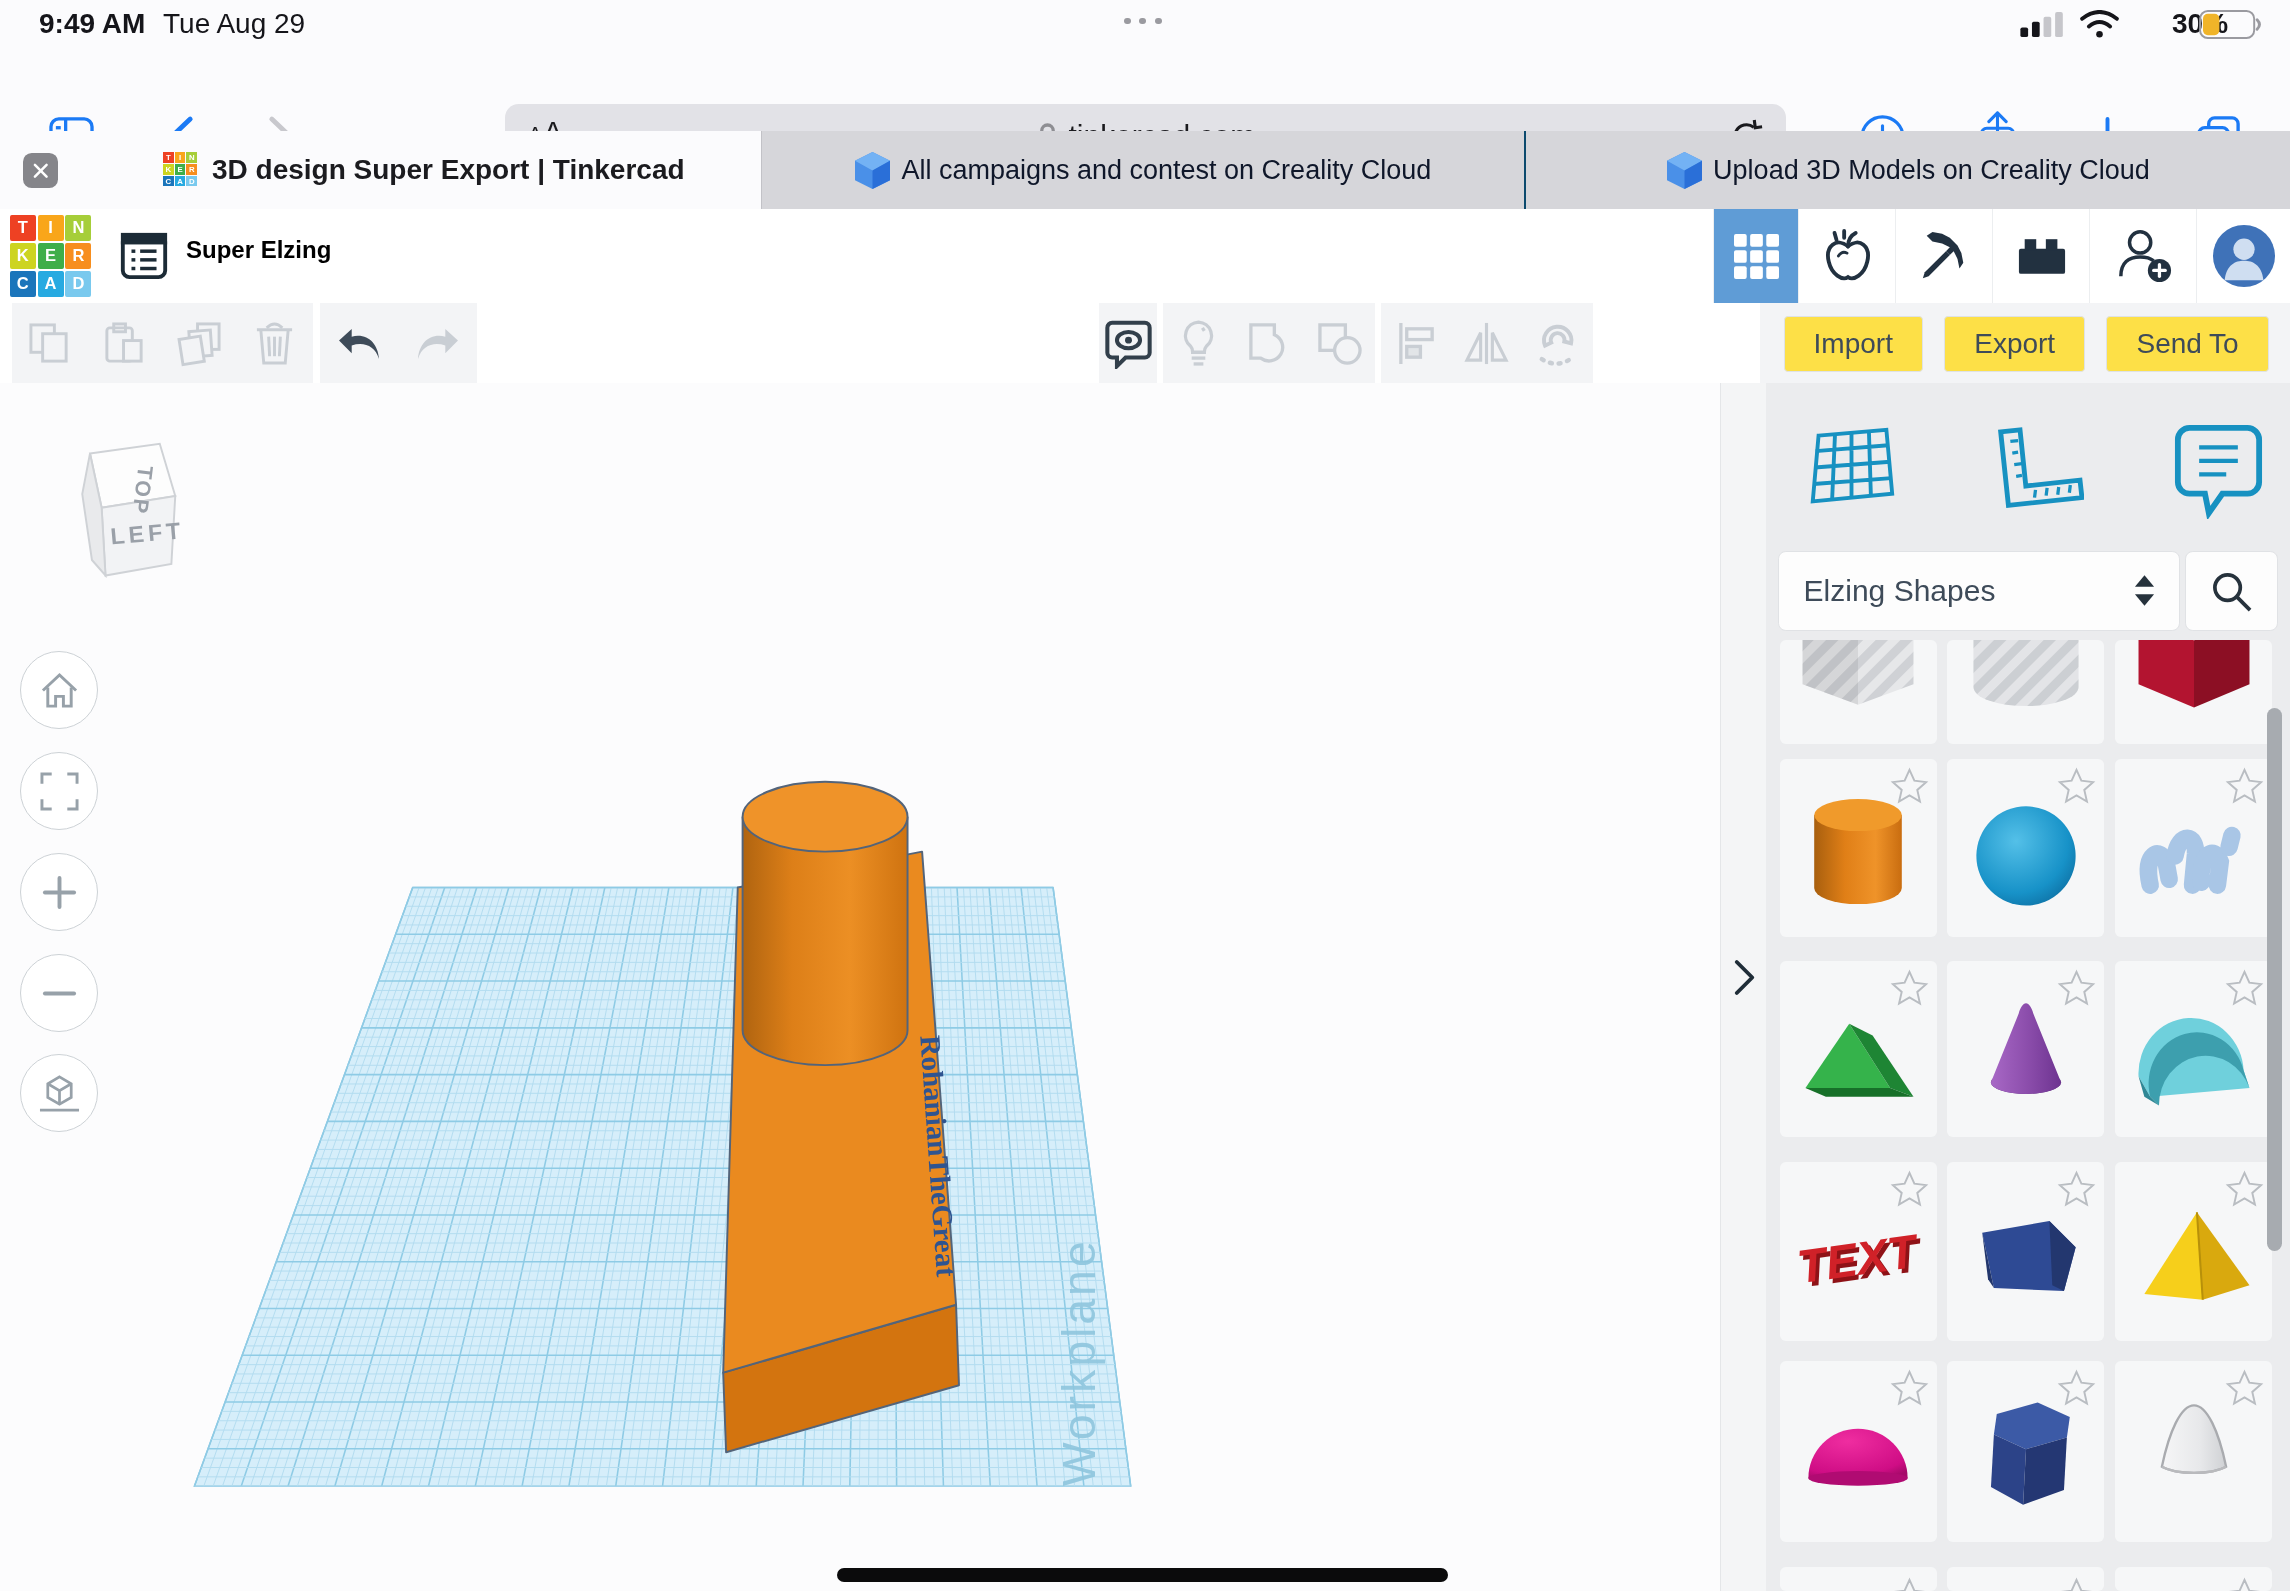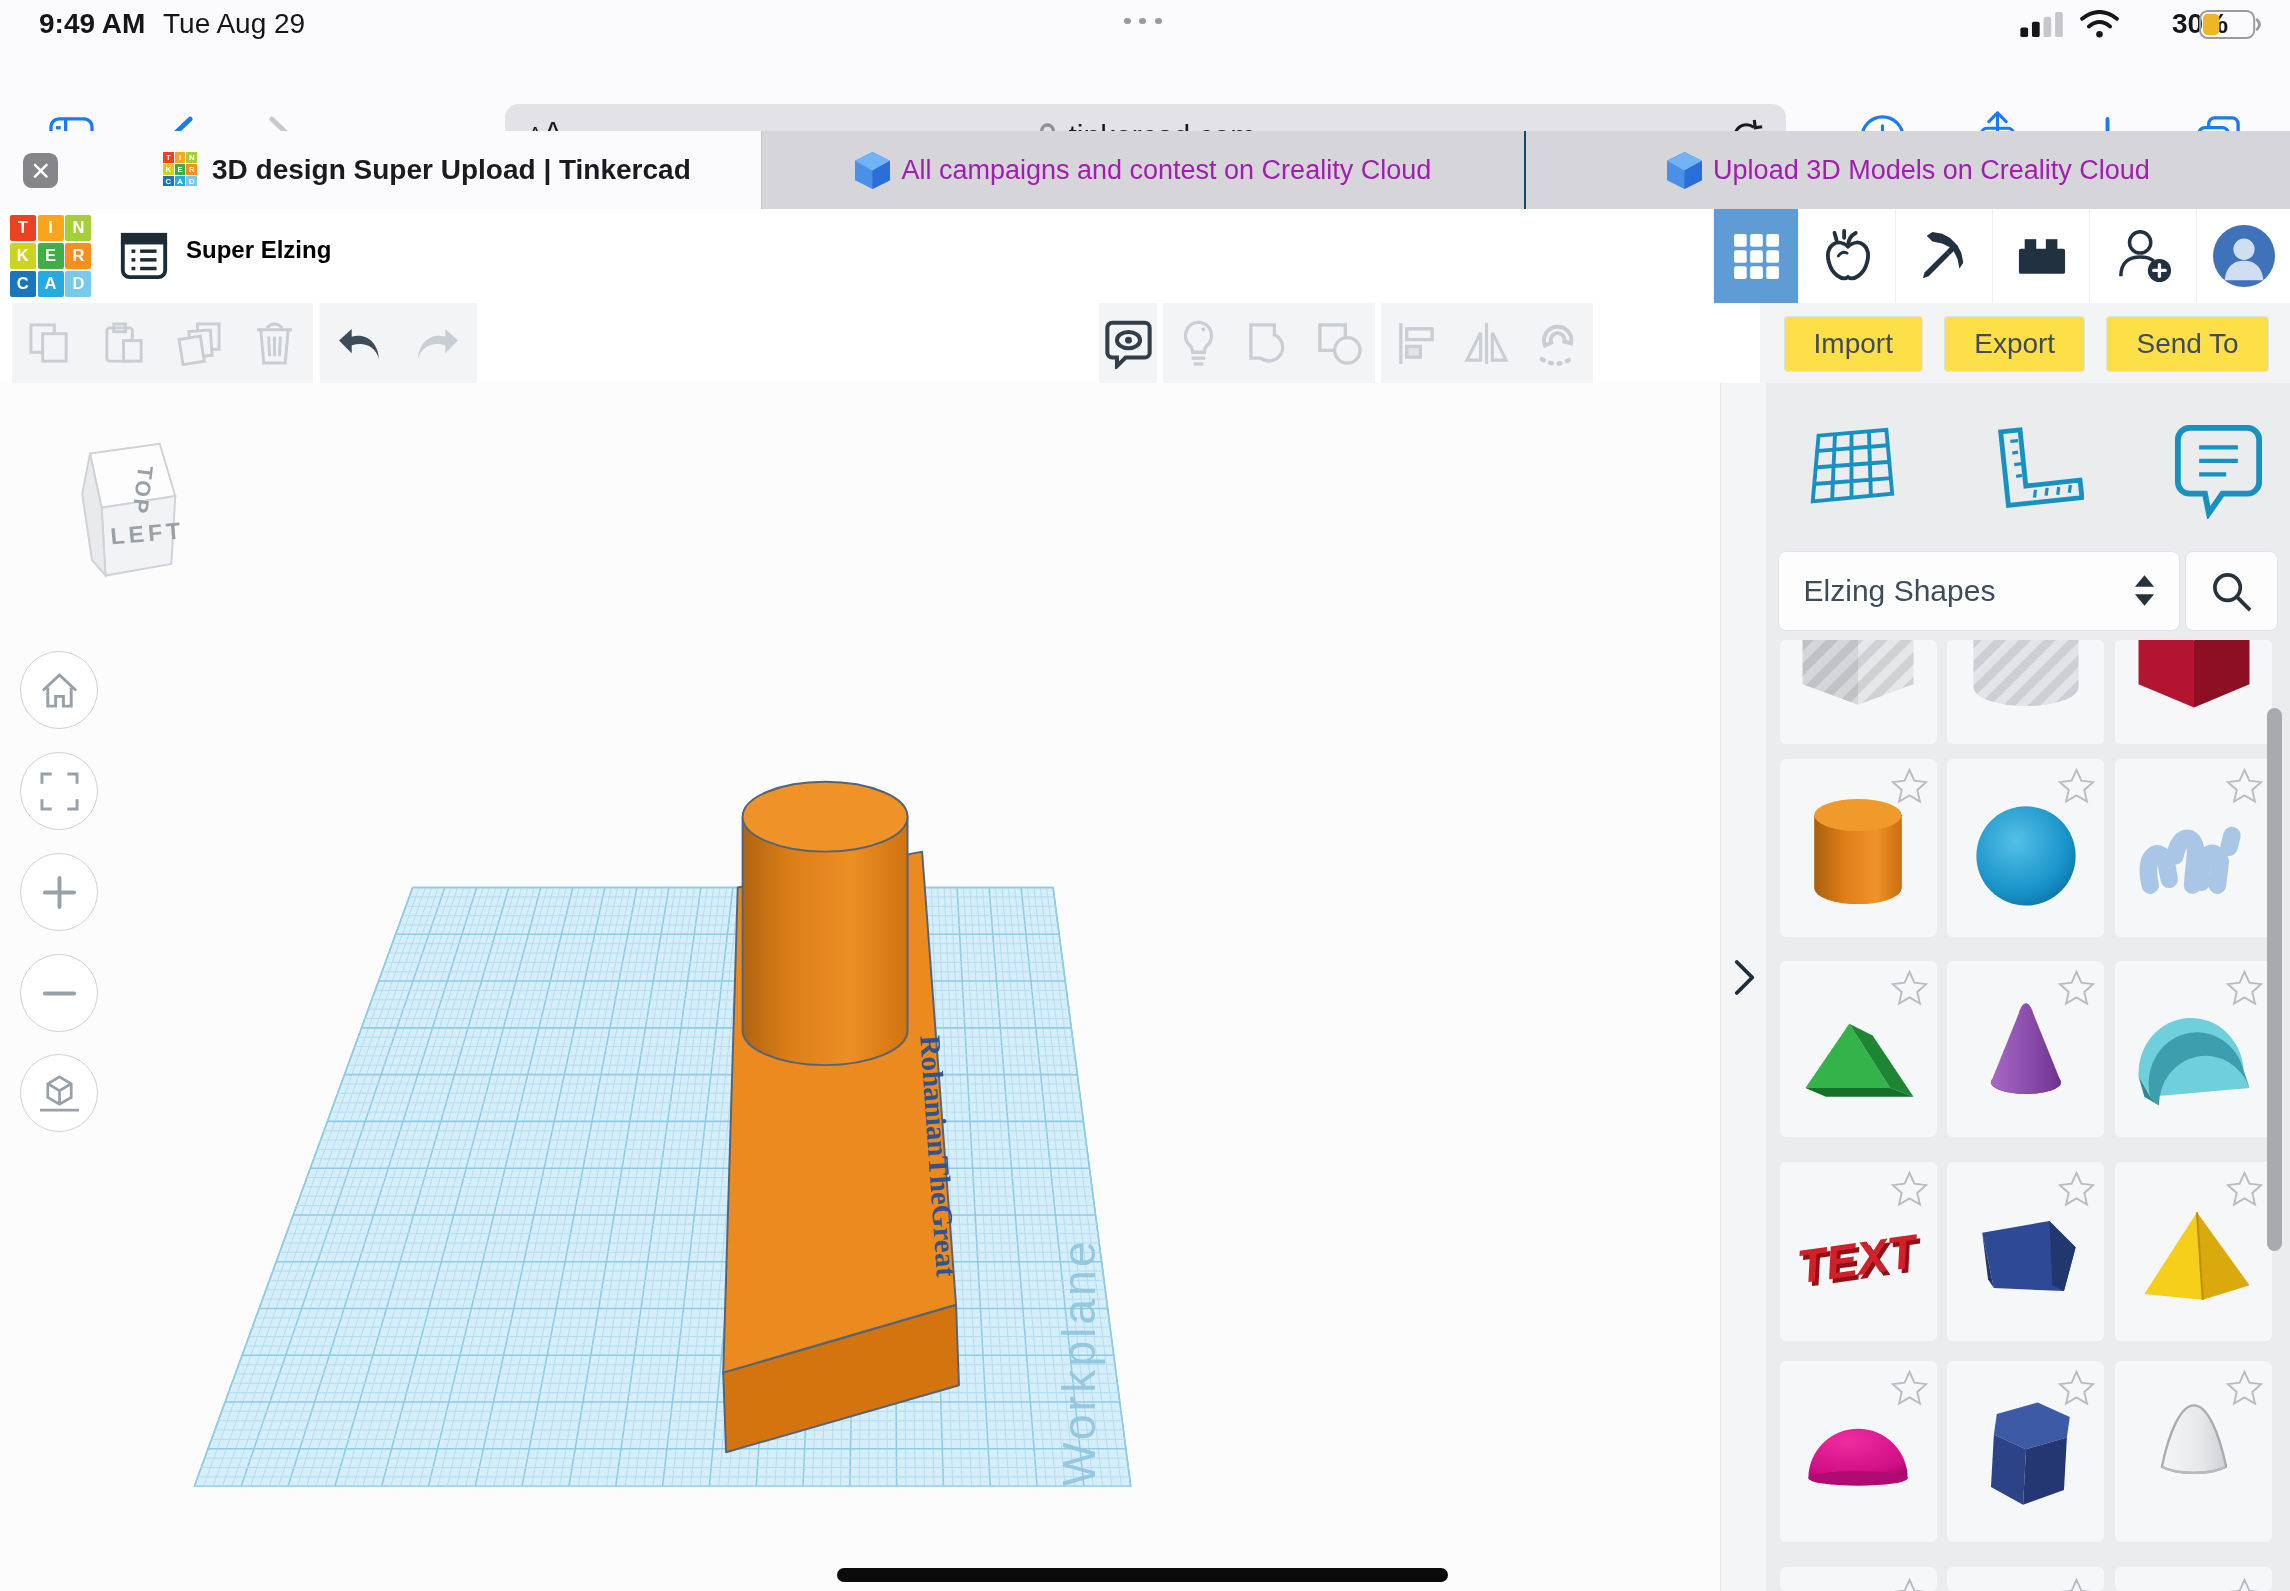--- a/index.html
+++ b/index.html
@@ -23,21 +23,21 @@
   #reader-btn{left:23px;top:11.6px;font-size:29px;color:#1a1a1e;letter-spacing:1px;}
   #reader-btn .small-a{font-size:21.3px;}
 
   
   #tab-bar{left:0;top:131px;width:2290px;height:78px;background:#d6d6da;display:flex;}
   .tab{height:78px;display:flex;align-items:center;position:relative;}
   #tab-1{width:762px;background:#fbfbfd;}
   #tab-2{width:764px;justify-content:center;border-left:1px solid #c2c2c7;}
   #tab-3{width:765px;justify-content:center;border-left:2px solid #0c4a6e;}
   .tab-title-active{font-size:28px;font-weight:700;color:#1b1b1f;margin-left:13.6px;}
-  .tab-title{font-size:27px;color:#a21caf;margin-left:11.6px;}
+  .tab-title{font-size:27px;color:#0f172a;margin-left:11.6px;}
   #tab-close{left:23px;top:22px;width:35px;height:35px;border-radius:8.7px;background:#85858a;
              display:flex;align-items:center;justify-content:center;}
   .favicon-grid{display:grid;grid-template-columns:repeat(3,10.7px);grid-template-rows:repeat(3,10.7px);gap:1px;}
   .fcell{display:flex;align-items:center;justify-content:center;font-size:7.8px;font-weight:700;color:#fff;}
 
   
   #tc-header{left:0;top:209px;width:2290px;height:94px;background:#ffffff;}
   .lgrid{display:grid;grid-template-columns:repeat(3,26px);grid-template-rows:repeat(3,26px);gap:1.9px;}
   .lcell{display:flex;align-items:center;justify-content:center;font-size:16.5px;font-weight:700;color:#fff;border-radius:1.9px;}
   #design-title{font-size:24px;font-weight:700;color:#000000;}
@@ -195,21 +195,21 @@
         <span class="fcell" style="background: rgb(238, 65, 35);">T</span>
           <span class="fcell" style="background: rgb(249, 166, 26);">I</span>
           <span class="fcell" style="background: rgb(166, 206, 57);">N</span>
           <span class="fcell" style="background: rgb(205, 212, 32);">K</span>
           <span class="fcell" style="background: rgb(63, 174, 73);">E</span>
           <span class="fcell" style="background: rgb(247, 142, 30);">R</span>
           <span class="fcell" style="background: rgb(27, 117, 187);">C</span>
           <span class="fcell" style="background: rgb(39, 170, 225);">A</span>
           <span class="fcell" style="background: rgb(121, 201, 238);">D</span>
       </span>
-      <span class="tab-title-active" style="margin-left:212px;">3D design Super Upload | Tinkercad</span>
+      <span class="tab-title-active" style="margin-left:212px;">3D design Super Export | Tinkercad</span>
     </div>
     <div id="tab-2" class="tab">
       <span>
         <svg width="35" height="37" viewBox="0 0 36 38">
             <polygon points="18,0 36,9 36,29 18,38 0,29 0,9" fill="#4a90e8"></polygon>
             <polygon points="18,0 36,9 18,19 0,9" fill="#73b2f4"></polygon>
             <polygon points="18,19 36,9 36,29 18,38" fill="#2a6fd8"></polygon>
           </svg>
       </span>
       <span class="tab-title">All campaigns and contest on Creality Cloud</span>

